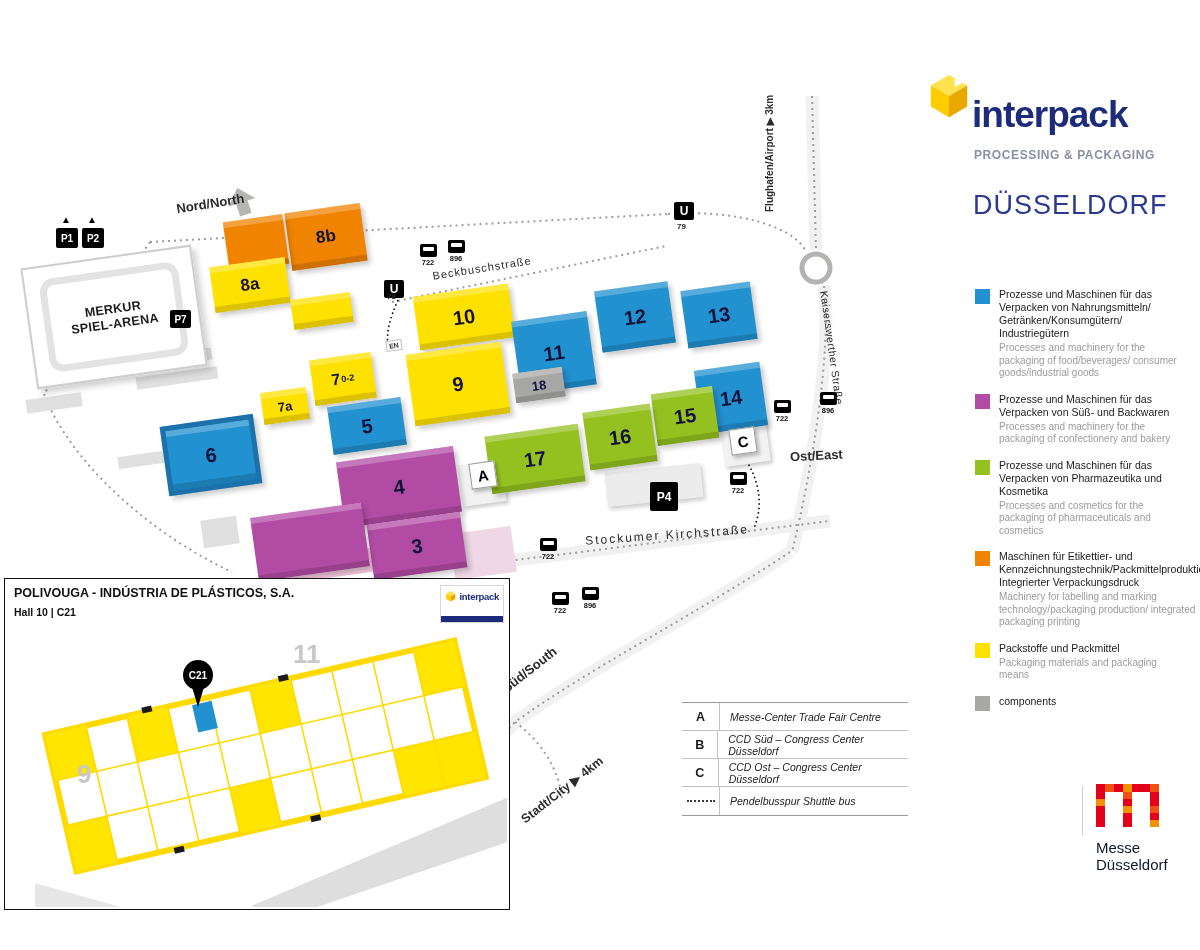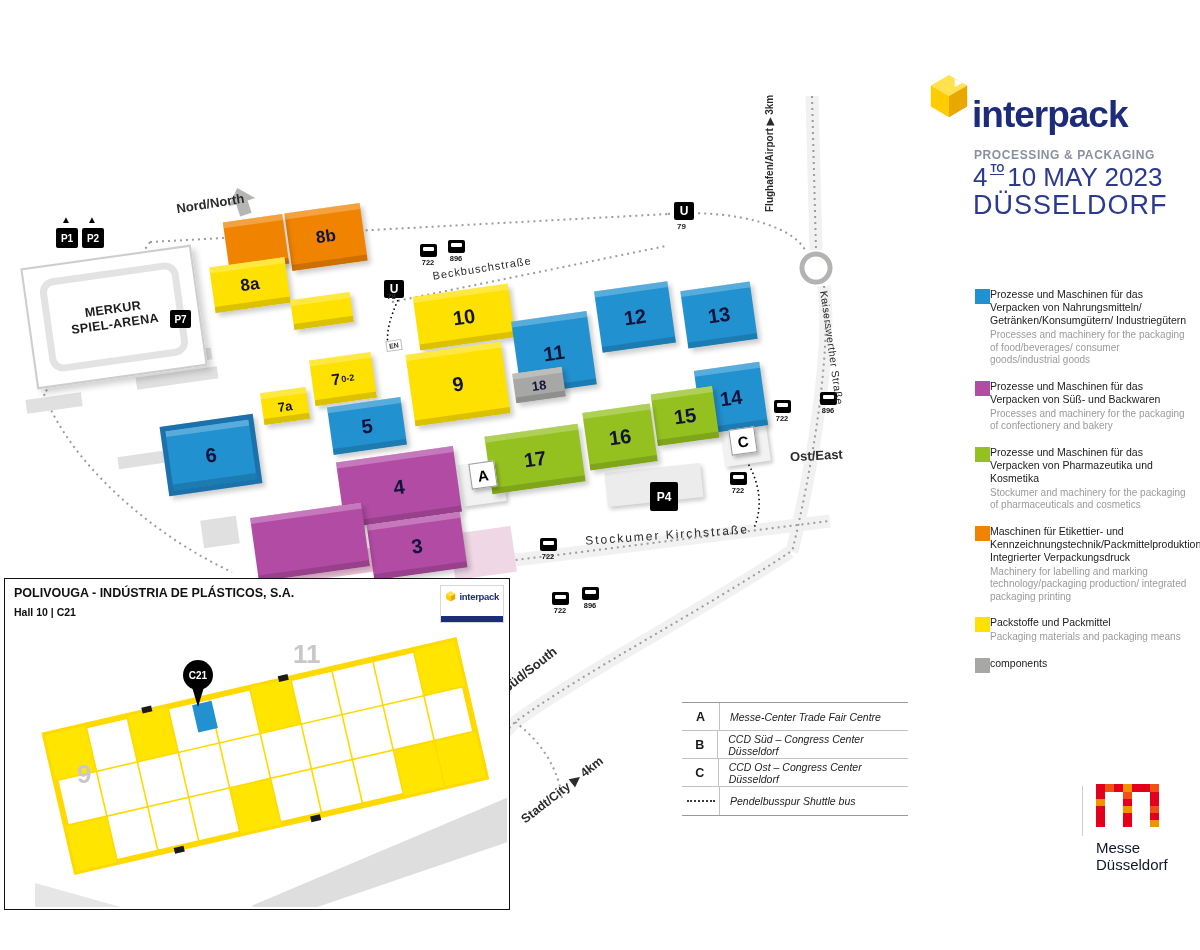--- a/index.html
+++ b/index.html
@@ -64,21 +64,21 @@
   #brand .tagline { position:absolute; left:48px; top:78px; font-size:12px; letter-spacing:.6px;
     color:#8a90a0; font-weight:700; white-space:nowrap; }
   #brand .dateline { position:absolute; left:47px; top:92px; font-size:26px; color:#2b3a8e;
     white-space:nowrap; font-weight:500; }
   #brand .dateline .to { font-size:10px; vertical-align:14px; border-bottom:1.5px solid #2b3a8e;
     margin:0 3px; font-weight:700; }
   #brand .city { position:absolute; left:47px; top:120px; font-size:27px; letter-spacing:1px;
     color:#2b3a8e; font-weight:500; white-space:nowrap; }
   
   #legend { position:absolute; left:975px; top:288px; width:212px; }
-  .leg-item { display:flex; margin-bottom:13px; }
+  .leg-item { display:flex; gap:9px; margin-bottom:13px; }
   .leg-swatch { width:15px; height:15px; flex:0 0 15px; margin-top:1px; }
   .leg-de { font-size:10.5px; line-height:13px; color:#1a1a1a; }
   .leg-en { font-size:10px; line-height:12.5px; color:#9b9b9b; margin-top:2px; }
   
   #key-table { position:absolute; left:682px; top:702px; width:226px;
     border-top:1px solid #9a9a9a; border-bottom:1px solid #9a9a9a; background:#fff; }
   .key-row { display:flex; align-items:stretch; height:28px; border-bottom:1px solid #c2c2c2; }
   .key-row:last-child { border-bottom:none; }
   .key-cell { width:38px; border-right:1px solid #c2c2c2; display:flex;
     align-items:center; justify-content:center; font-weight:700; font-size:12.5px; }
@@ -287,23 +287,20 @@
 
 <div id="brand" style="width:270px;height:160px">
   <svg class="cube" width="46" height="50" viewBox="0 0 48 50">
     <polygon points="24,2 43,13 24,24 5,13" fill="#ffe24d"></polygon>
     <polygon points="5,13 24,24 24,46 5,35" fill="#fc0"></polygon>
     <polygon points="43,13 24,24 24,46 43,35" fill="#e8a800"></polygon>
     <polygon points="30,6 38,10.5 30,14.5" fill="#fff"></polygon>
   </svg>
   <div class="bname">interpack</div>
   <div class="tagline">PROCESSING &amp; PACKAGING</div>
-  <div class="dateline">
-    <span>4</span><span class="to">TO</span><span>10 MAY 2023</span>
-  </div>
   <div class="city">DÜSSELDORF</div>
 </div>
 
 <div id="legend">
   <div class="leg-item">
     <div class="leg-swatch c-blue"></div>
     <div>
         <div class="leg-de">Prozesse und Maschinen für das Verpacken von Nahrungsmitteln/ Getränken/Konsumgütern/ Industriegütern</div>
          <div class="leg-en">Processes and machinery for the packaging of food/beverages/ consumer goods/industrial goods</div>
       </div>
@@ -312,21 +309,21 @@
     <div class="leg-swatch c-magenta"></div>
     <div>
         <div class="leg-de">Prozesse und Maschinen für das Verpacken von Süß- und Backwaren</div>
          <div class="leg-en">Processes and machinery for the packaging of confectionery and bakery</div>
       </div>
   </div>
   <div class="leg-item">
     <div class="leg-swatch c-green"></div>
     <div>
         <div class="leg-de">Prozesse und Maschinen für das Verpacken von Pharmazeutika und Kosmetika</div>
-         <div class="leg-en">Stockumer and machinery for the packaging of pharmaceuticals and cosmetics</div>
+         <div class="leg-en">Processes and cosmetics for the packaging of pharmaceuticals and cosmetics</div>
       </div>
   </div>
   <div class="leg-item">
     <div class="leg-swatch c-orange"></div>
     <div>
         <div class="leg-de">Maschinen für Etikettier- und Kennzeichnungstechnik/Packmittelproduktion/ Integrierter Verpackungsdruck</div>
          <div class="leg-en">Machinery for labelling and marking technology/packaging production/ integrated packaging printing</div>
       </div>
   </div>
   <div class="leg-item">

